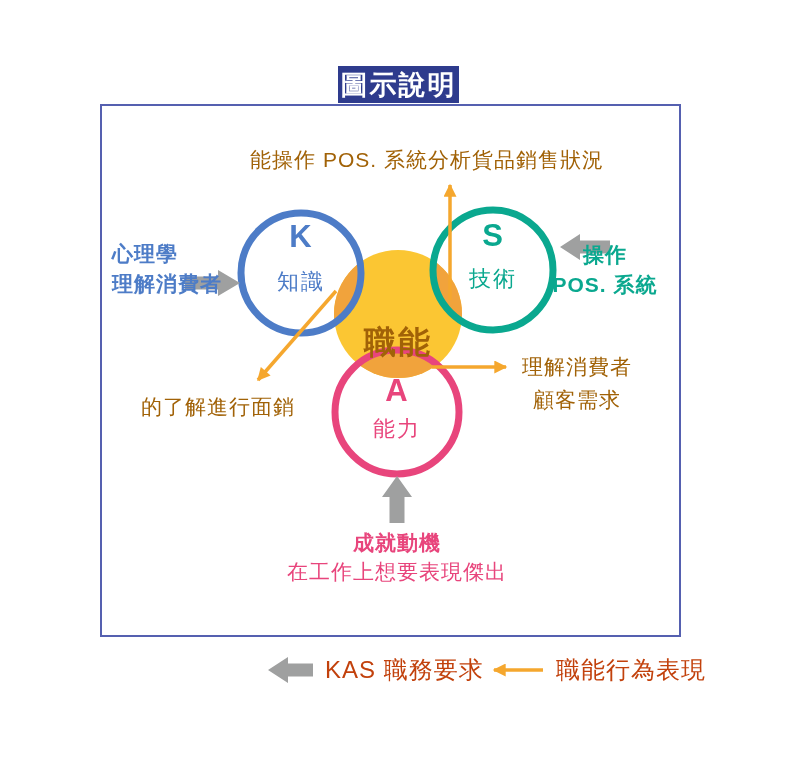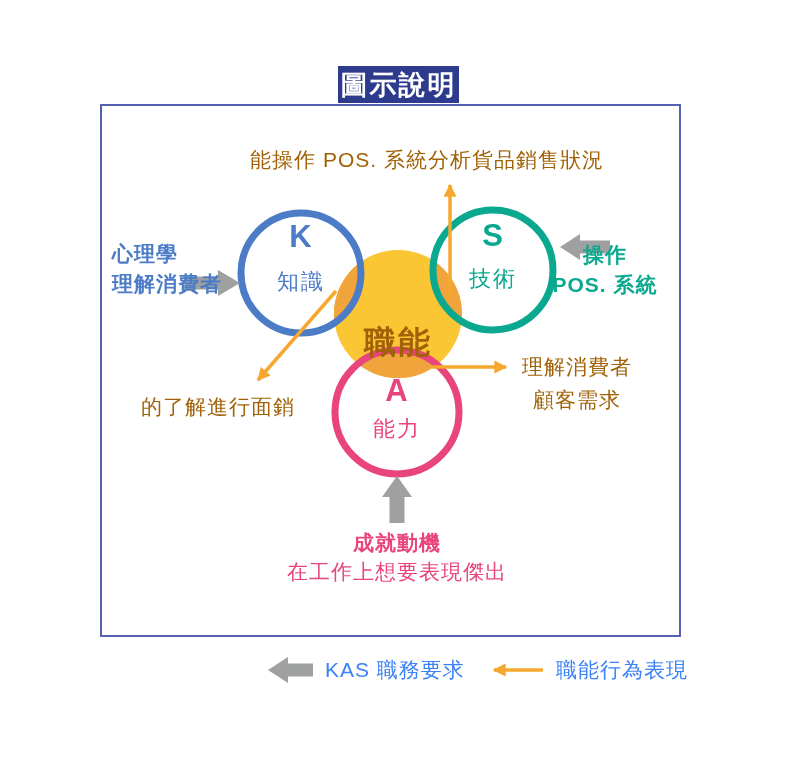--- a/index.html
+++ b/index.html
@@ -14,21 +14,21 @@
   .lbl{z-index:4;white-space:nowrap;}
   .ctr{transform:translate(-50%,-50%);text-align:center;}
   .black{color:#a16207;}
   .blue{color:#4D7CC7;}
   .teal{color:#0AA88F;}
   .pink{color:#E8457C;}
   .cap{font-size:21px;line-height:33px;text-align:center;letter-spacing:1px;}
   .big-letter{font-size:31px;font-weight:bold;letter-spacing:1px;}
   .circ-word{font-size:22px;letter-spacing:2px;}
   .side-lbl{font-size:21px;font-weight:bold;line-height:30px;letter-spacing:1px;}
-  .legend-lbl{font-size:21px;line-height:24px;letter-spacing:1px;color:#3b82f6;}
+  .legend-lbl{font-size:24px;line-height:24px;letter-spacing:1px;color:#c2410c;}
 </style>
 </head>
 <body>
 
 <div class="stage">
 
   <div class="abs title-box">
     <span>圖示說明</span>
   </div>
 

